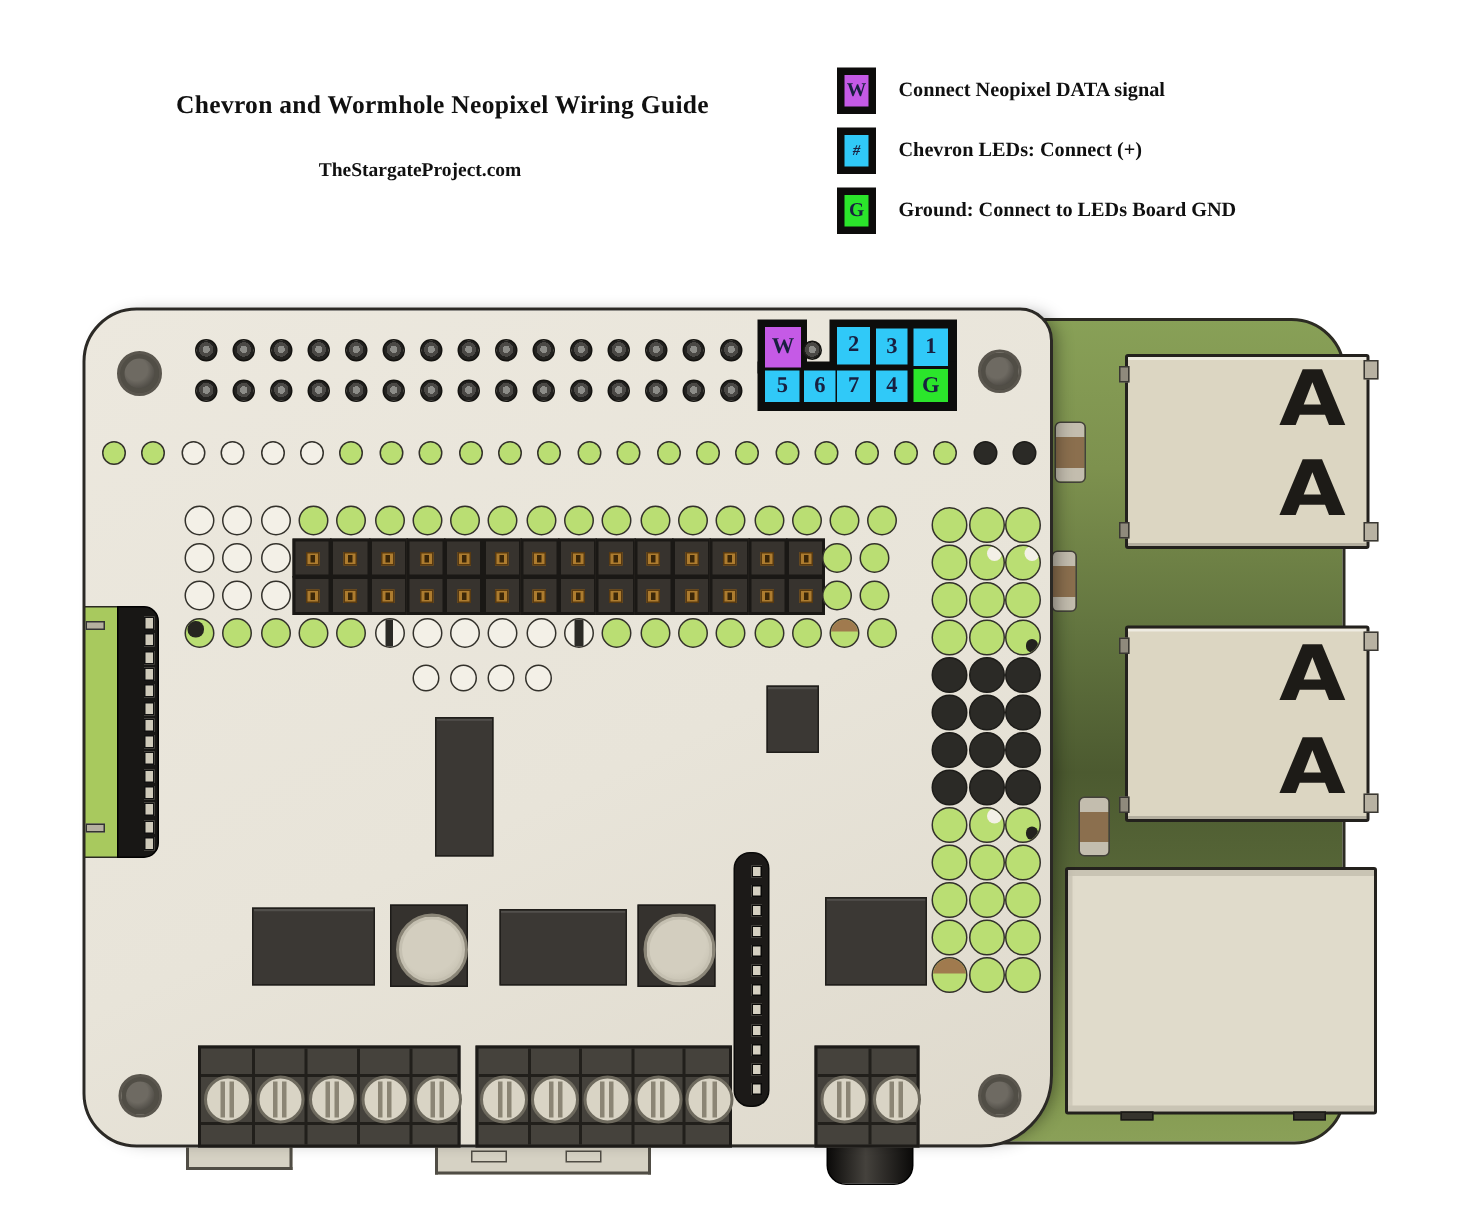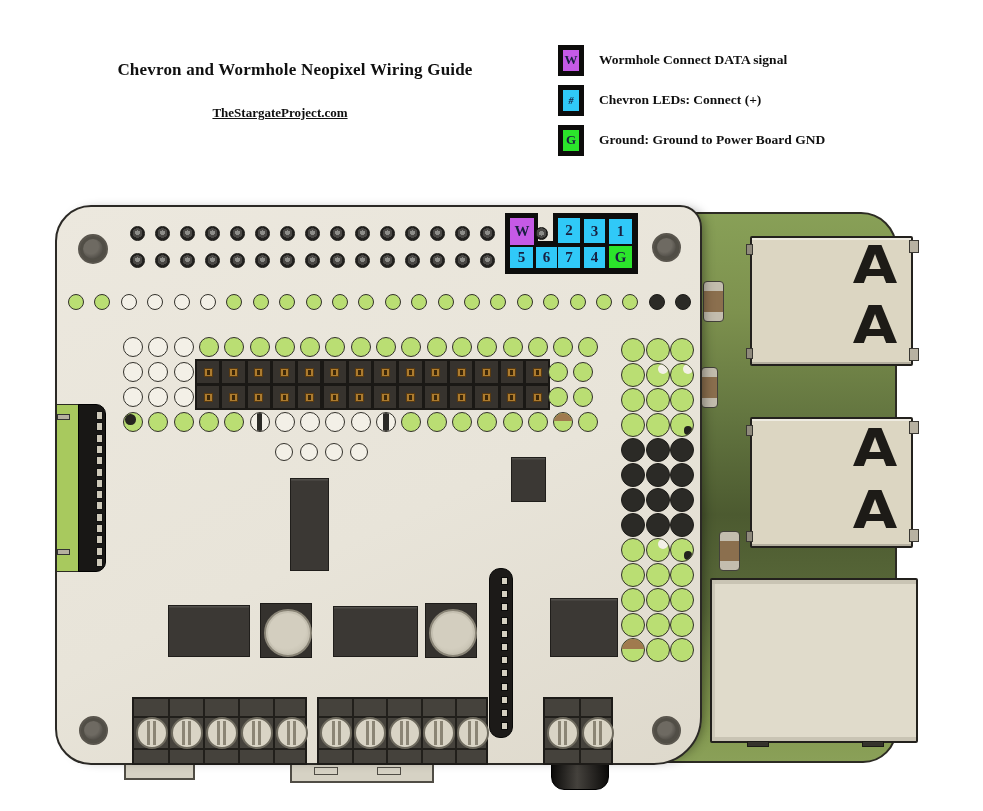--- a/index.html
+++ b/index.html
@@ -4,21 +4,21 @@
 <style>
   html,body{margin:0;padding:0;background:#fff;}
   .canvas{position:relative;width:983px;height:811px;background:#ffffff;overflow:hidden;
           font-family:"Liberation Serif",serif;}
   .abs{position:absolute;box-sizing:border-box;}
 
   
   .title{position:absolute;left:45px;top:60px;width:500px;text-align:center;
          font-weight:bold;font-size:17px;color:#101010;letter-spacing:.2px;}
   .subtitle{position:absolute;left:45px;top:105px;width:470px;text-align:center;
-            font-weight:bold;font-size:13px;color:#101010;line-height:16px;text-decoration:underline;}
+            font-weight:bold;font-size:13px;color:#101010;line-height:16px;}
 
   
   .legend-item{position:absolute;left:558px;height:32px;display:flex;align-items:center;gap:15px;}
   .swatch{width:26px;height:31px;background:#0d0c0b;display:flex;align-items:center;
           justify-content:center;flex:none;}
   .swatch-inner{width:16px;height:21px;display:flex;align-items:center;justify-content:center;
                 font-weight:bold;font-size:13px;color:#182040;}
   .sym-num{font-size:10px;font-style:italic;}
   .legend-label{font-weight:bold;font-size:13.5px;color:#101010;white-space:nowrap;}
 
@@ -116,33 +116,33 @@
   <div class="title">Chevron and Wormhole Neopixel Wiring Guide</div>
   <div class="subtitle">
     <div>TheStargateProject.com</div>
   </div>
 
   <div>
     <div class="legend-item" style="top:44px;">
       <span class="swatch">
           <span class="swatch-inner" style="background: rgb(197, 90, 230);">W</span>
         </span>
-      <span class="legend-label">Wormhole Connect DATA signal</span>
+      <span class="legend-label">Connect Neopixel DATA signal</span>
     </div>
     <div class="legend-item" style="top:84px;">
       <span class="swatch">
           <span class="swatch-inner sym-num" style="background: rgb(48, 201, 248);">#</span>
         </span>
       <span class="legend-label">Chevron LEDs: Connect (+)</span>
     </div>
     <div class="legend-item" style="top:124px;">
       <span class="swatch">
           <span class="swatch-inner" style="background: rgb(43, 229, 43);">G</span>
         </span>
-      <span class="legend-label">Ground: Ground to Power Board GND</span>
+      <span class="legend-label">Ground: Connect to LEDs Board GND</span>
     </div>
   </div>
 
   <div id="board" class="abs" style="left:0;top:0;width:983px;height:811px;">
 
     <div class="abs pi-board"></div>
 
     <div class="abs cap" style="left:703px;top:281px;width:21px;height:41px;"></div>
     <div class="abs cap" style="left:701px;top:367px;width:17px;height:41px;"></div>
     <div class="abs cap" style="left:719px;top:531px;width:21px;height:40px;"></div>

